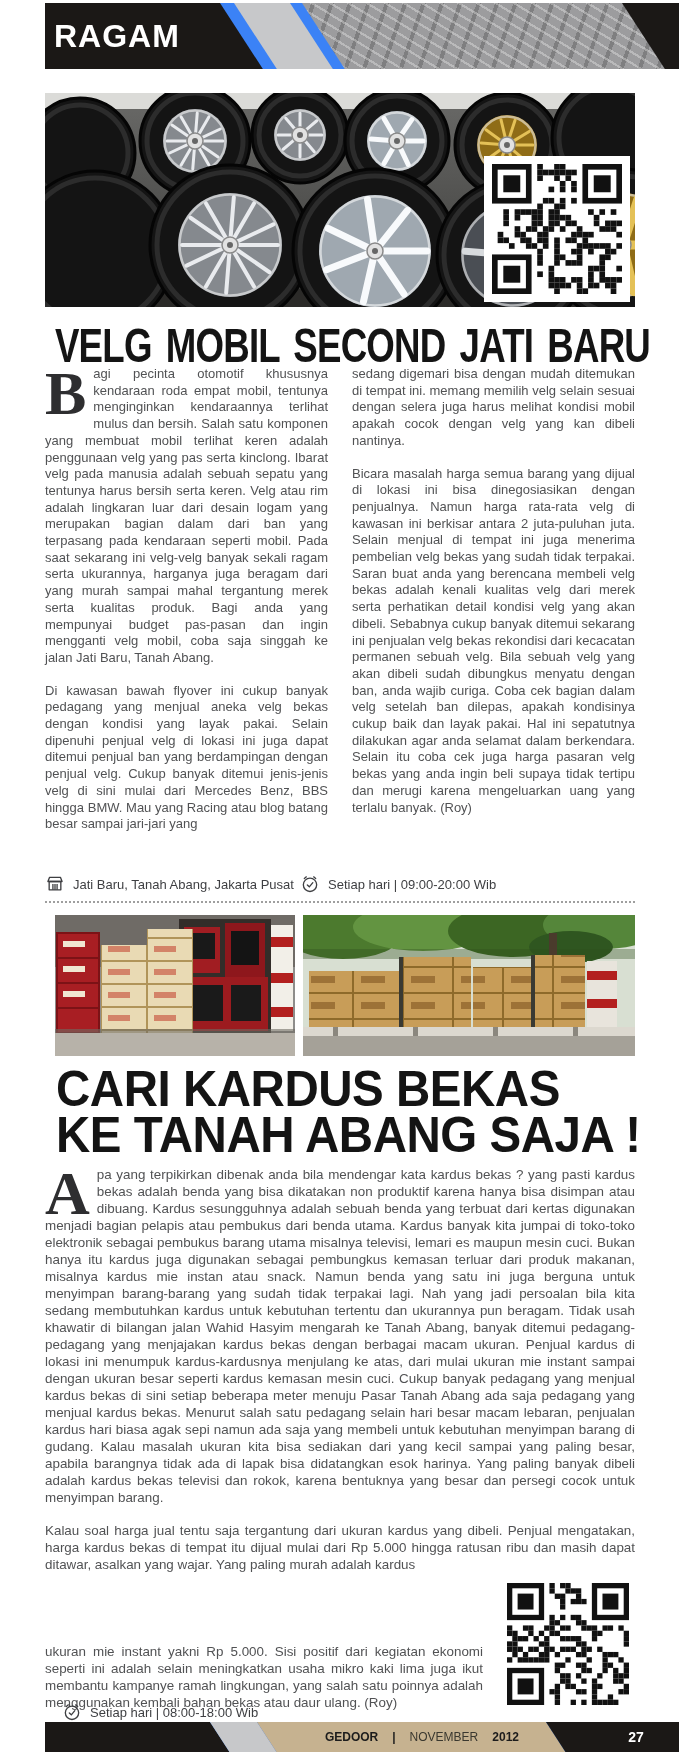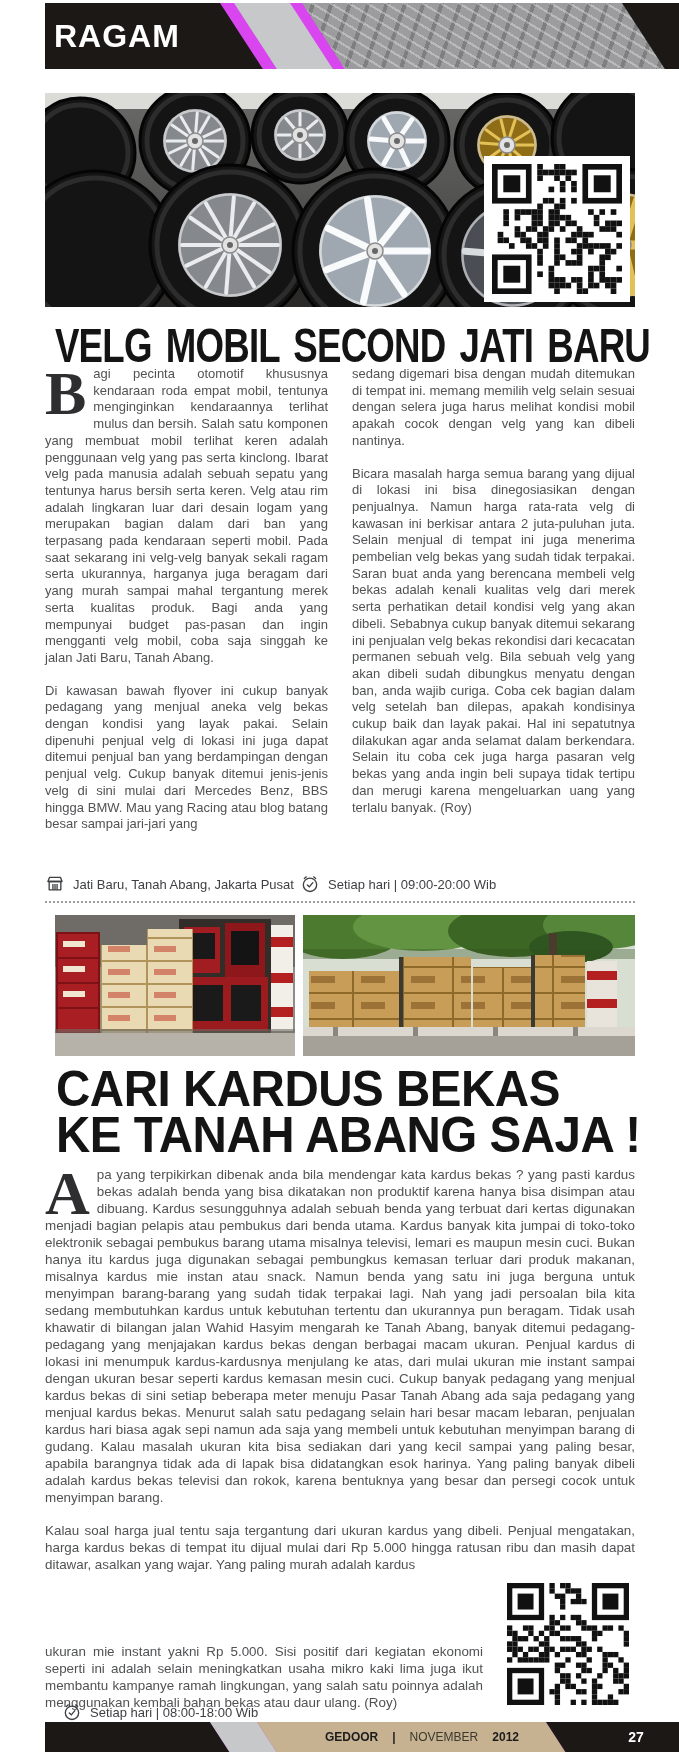--- a/index.html
+++ b/index.html
@@ -1,20 +1,20 @@
 <!DOCTYPE html>
 <html><head>
 <meta charset="utf-8">
 <style>
   html,body{margin:0;padding:0;background:#ffffff;}
   .page{position:relative;width:679px;height:1754px;background:#fff;overflow:hidden;
         font-family:"Liberation Sans",sans-serif;color:#515254;}
 
   
-  .band{position:absolute;left:45px;right:0;overflow:hidden;background:#d946ef;}
+  .band{position:absolute;left:45px;right:0;overflow:hidden;background:#3b82f6;}
   .header-band{top:3px;height:66px;}
   .footer-band{top:1722px;height:30px;}
   .seg{position:absolute;top:0;height:100%;transform:skewX(33deg);transform-origin:0 0;}
   .h-black{left:-70px;width:245px;background:#1b1816;}
   .h-gray{left:189px;width:56px;background:#c7c8ca;}
   .h-plate{left:257px;width:352px;background-color:#9c9c9e;
     background-image:repeating-linear-gradient(45deg,rgba(255,255,255,.30) 0 3px,transparent 3px 13px),
                      repeating-linear-gradient(-45deg,rgba(50,50,50,.28) 0 3px,transparent 3px 13px);}
   .h-black-r{left:577px;width:220px;background:#1b1816;}
   .section-label{position:absolute;left:9px;top:0;line-height:66px;color:#fff;

